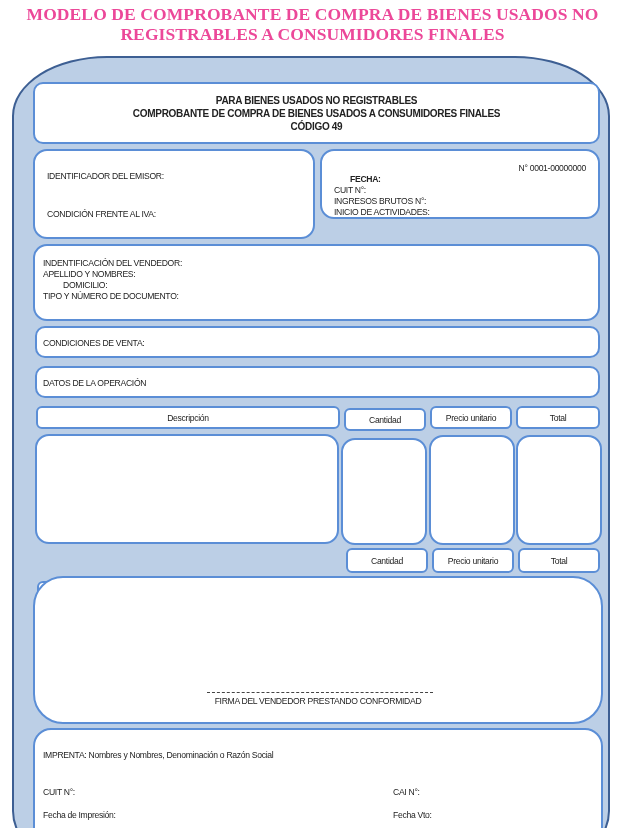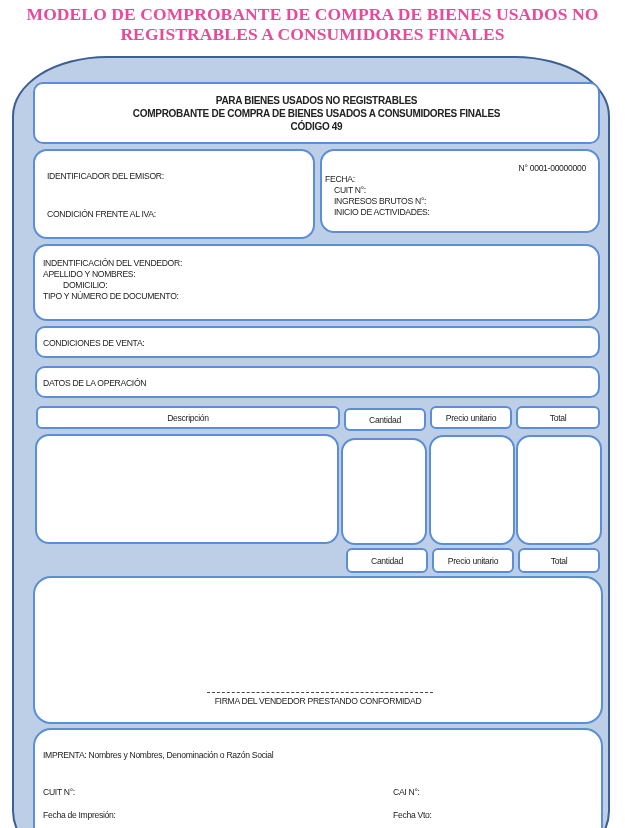--- a/index.html
+++ b/index.html
@@ -31,23 +31,23 @@
     <div>COMPROBANTE DE COMPRA DE BIENES USADOS A CONSUMIDORES FINALES</div>
     <div>CÓDIGO 49</div>
   </div>
 </div>
 
 <div class="box r-lg" style="left:33px; top:149px; width:282px; height:90px;">
   <div class="line" style="left:12px; top:20px;">IDENTIFICADOR DEL EMISOR:</div>
   <div class="line" style="left:12px; top:58px;">CONDICIÓN FRENTE AL IVA:</div>
 </div>
 
-<div class="box r-lg" style="left:320px; top:149px; width:280px; height:84px;">
+<div class="box r-lg" style="left:320px; top:149px; width:280px; height:70px;">
   <div class="line" style="right:12px; top:12px;">N° 0001-00000000</div>
-  <div class="line" style="left:3px; top:23px;">FECHA:</div>
+  <div class="line" style="left:28px; top:23px;font-weight:bold;">FECHA:</div>
   <div class="line" style="left:12px; top:34px;">CUIT N°:</div>
   <div class="line" style="left:12px; top:45px;">INGRESOS BRUTOS N°:</div>
   <div class="line" style="left:12px; top:56px;">INICIO DE ACTIVIDADES:</div>
 </div>
 
 <div class="box r-lg" style="left:33px; top:244px; width:567px; height:77px;">
   <div class="line" style="left:8px; top:12px;">INDENTIFICACIÓN DEL VENDEDOR:</div>
   <div class="line" style="left:8px; top:23px;">APELLIDO Y NOMBRES:</div>
   <div class="line" style="left:8px; top:34px;padding-left:20px;">DOMICILIO:</div>
   <div class="line" style="left:8px; top:45px;">TIPO Y NÚMERO DE DOCUMENTO:</div>
@@ -85,21 +85,21 @@
 <div class="box r-sm" style="left:346px; top:548px; width:82px; height:25px;">
   <div class="line center" style="left:0; right:0; top:6px;">Cantidad</div>
 </div>
 <div class="box r-sm" style="left:432px; top:548px; width:82px; height:25px;">
   <div class="line center" style="left:0; right:0; top:6px;">Precio unitario</div>
 </div>
 <div class="box r-sm" style="left:518px; top:548px; width:82px; height:25px;">
   <div class="line center" style="left:0; right:0; top:6px;">Total</div>
 </div>
 
-<div class="box r-lg" style="left:33px; top:576px; width:570px; height:148px; border-radius:18px;">
+<div class="box r-lg" style="left:33px; top:576px; width:570px; height:148px; border-radius:30px;">
   <div class="sig-line" style="left:172px; top:114px; width:226px;"></div>
   <div class="line center" style="left:0; right:0; top:118px;">FIRMA DEL VENDEDOR PRESTANDO CONFORMIDAD</div>
 </div>
 
 <div class="box r-lg" style="left:33px; top:728px; width:570px; height:120px; border-radius:18px;">
   <div class="line" style="left:8px; top:20px;">IMPRENTA: Nombres y Nombres, Denominación o Razón Social</div>
   <div class="line" style="left:8px; top:57px;">CUIT N°:</div>
   <div class="line" style="left:358px; top:57px;">CAI N°:</div>
   <div class="line" style="left:8px; top:80px;">Fecha de Impresión:</div>
   <div class="line" style="left:358px; top:80px;">Fecha Vto:</div>

